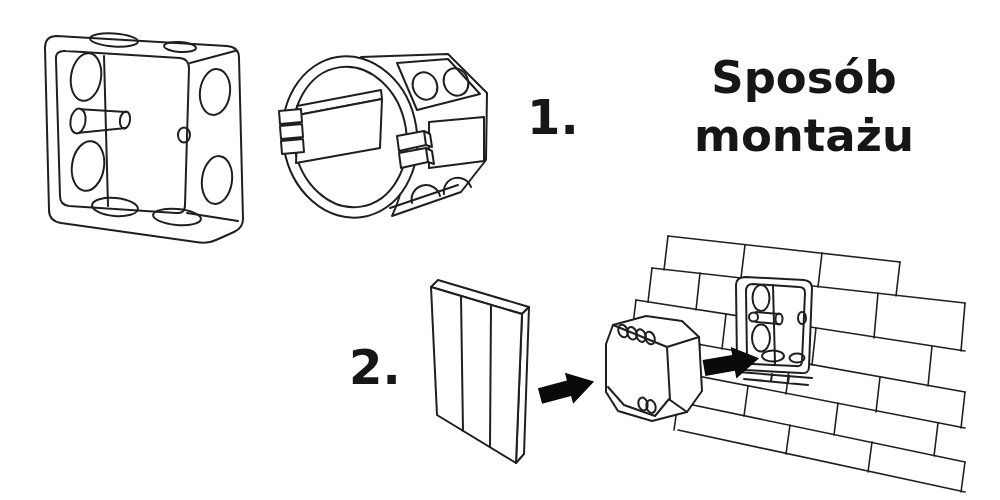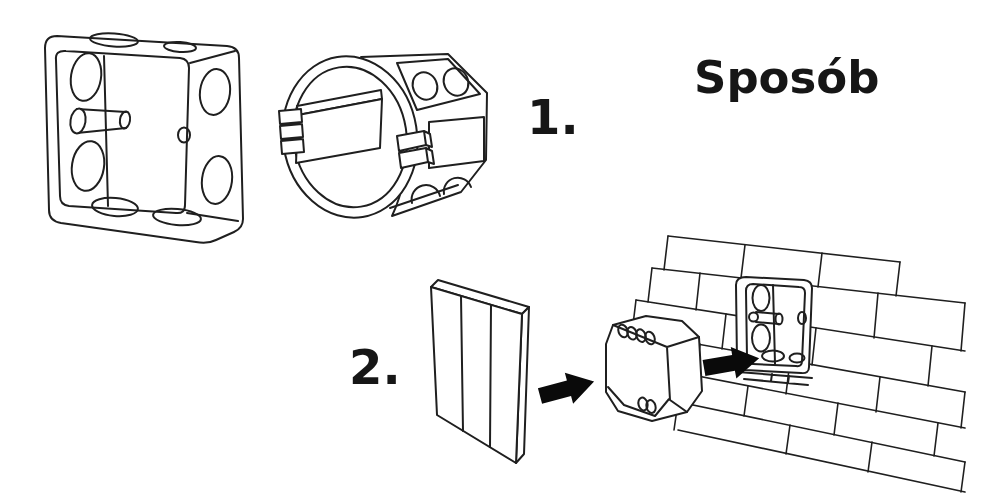--- a/index.html
+++ b/index.html
@@ -112,15 +112,16 @@
     </g>
     <g>
       <path class="arrow" d="M0 -8 L30 -8 L30 -16 L56 0 L30 16 L30 8 L0 8 Z" transform="translate(704,368) rotate(-10)"></path>
     </g>
   </svg>
 
   <div class="stepnum step1">1.</div>
   <div class="stepnum step2">2.</div>
   <div class="title">
     <span>Sposób</span>
+    <span>montażu</span>
   </div>
 
 </div>
 
 </body></html>

